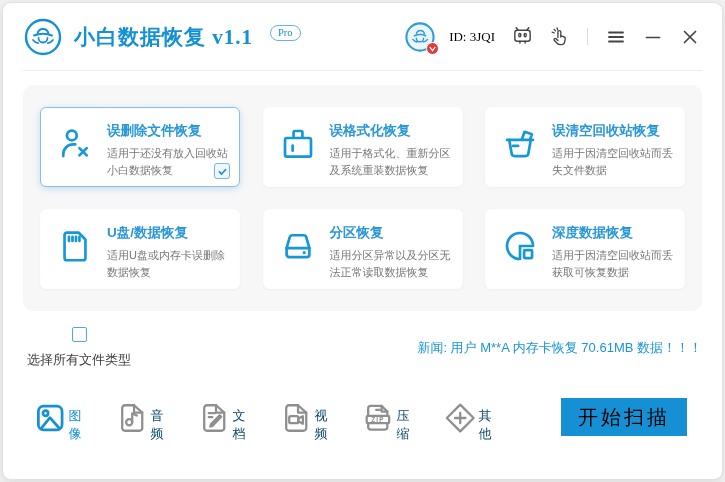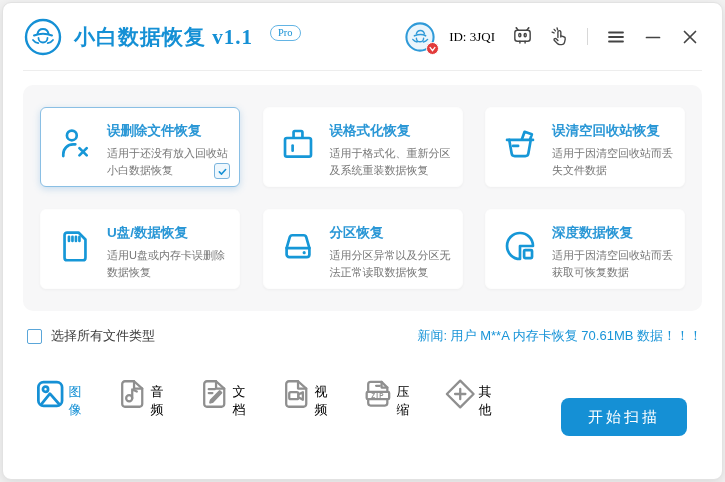--- a/index.html
+++ b/index.html
@@ -34,33 +34,33 @@
     box-shadow:0 1px 3px rgba(0,0,0,.04); }
   .card.selected { border:1px solid #8abfe4; box-shadow:0 2px 7px rgba(90,160,215,.30); }
   .card-icon { width:38px; height:38px; flex-shrink:0; margin-top:5px; }
   .card-title { font-size:13.5px; font-weight:bold; color:#2a97d6; margin:2px 0 5px; }
   .card-desc { font-size:11px; color:#767676; line-height:17px; }
   .card-check { position:absolute; right:9px; bottom:7px; width:16px; height:16px;
     background:#eef7fd; border:1px solid #7ab4dd; border-radius:3px;
     display:flex; align-items:center; justify-content:center; cursor:pointer; }
   
   .options-row { margin:16px 20px 0 24px; display:flex; align-items:center; justify-content:space-between; }
-  .select-all { display:flex; align-items:center; gap:9px; cursor:pointer; }
+  .select-all { display:flex; align-items:center; gap:9px; cursor:pointer;flex-direction:column; }
   .checkbox { width:15px; height:15px; background:#fff; border:1px solid #5aa6d9; border-radius:2px; }
   .select-all-label { font-size:13px; color:#3c3c3c; }
   .news { font-size:13px; color:#1a95d8; }
   
   .filetypes { margin:24px 0 0 29px; display:flex; gap:24px; }
   .ft-item { width:58px; display:flex; flex-direction:row; align-items:center; cursor:pointer; }
   .ft-icon { width:44px; height:44px; }
-  .ft-label { margin-top:14px; font-size:13px; color:#000000; }
+  .ft-label { margin-top:14px; font-size:13px; color:#0c4a6e; }
   .ft-item.selected .ft-label { color:#1590d5; }
   
   .scan-button { position:absolute; right:35px; bottom:43px; width:126px; height:38px;
-    background:#1590d5; color:#ffffff; border:none; border-radius:8px; font-size:15px;
+    background:#1590d5; color:#000000; border:none; border-radius:0; font-size:20px;
     letter-spacing:3px; cursor:pointer; font-family:inherit;
     display:flex; align-items:center; justify-content:center; }
   svg { display:block; }
 </style>
 </head>
 <body>
 
 <div class="window">
 
   <div class="titlebar">

